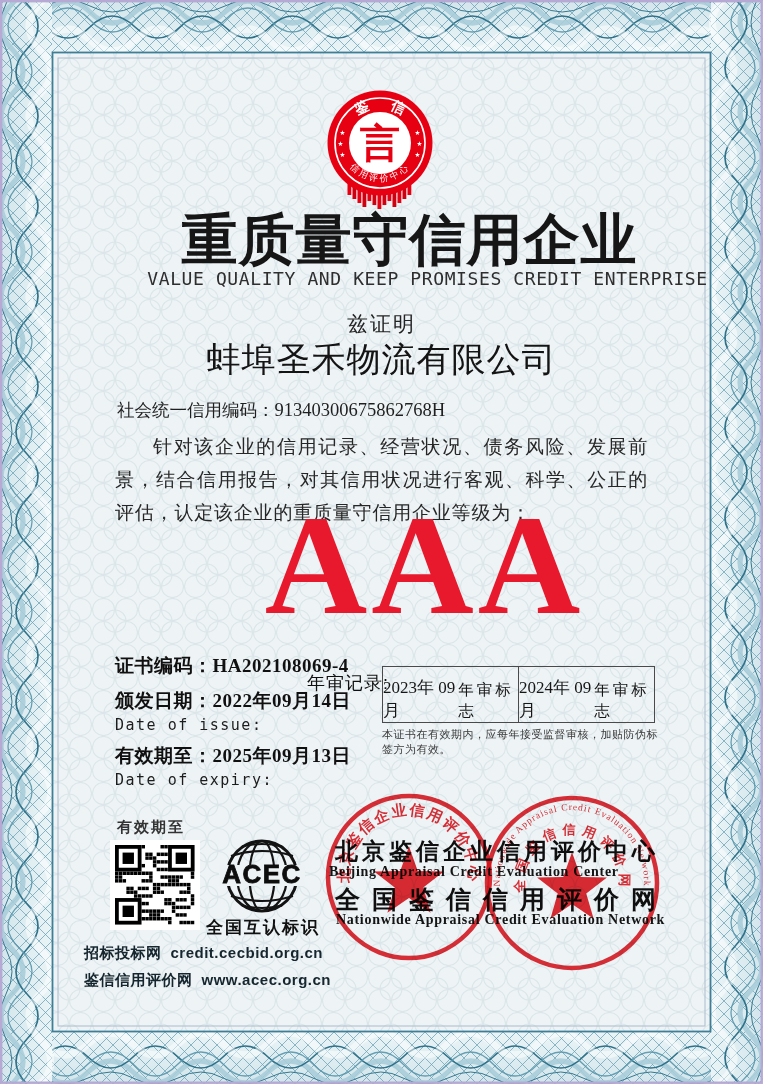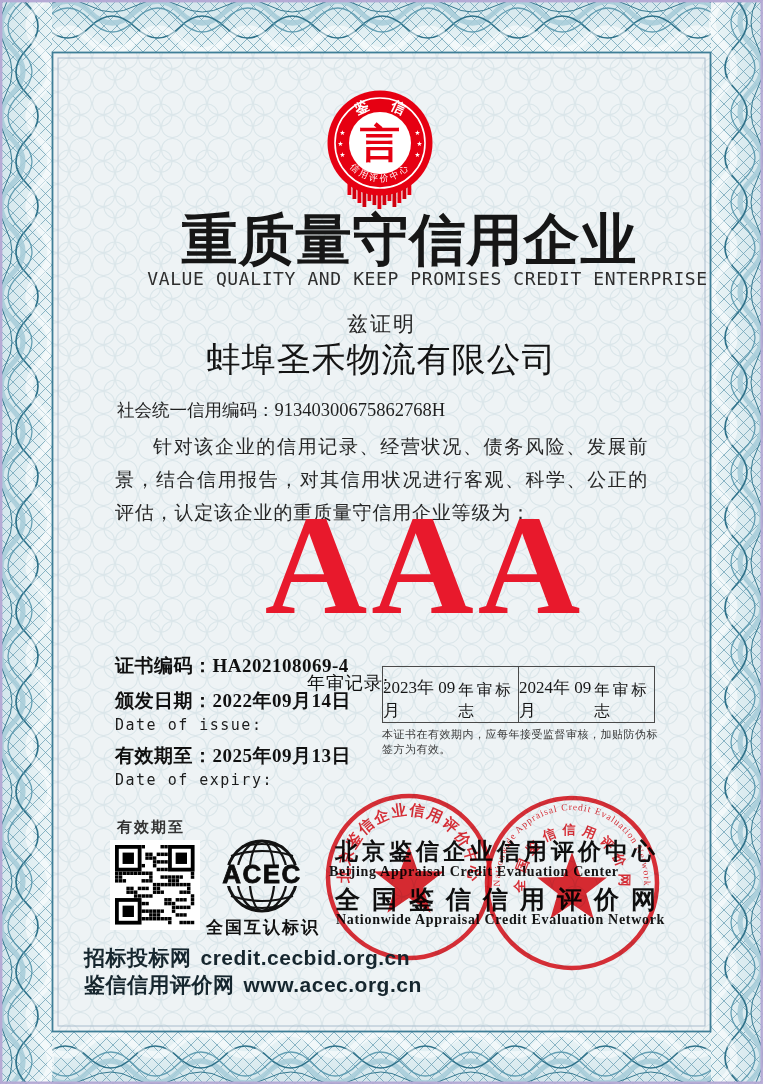--- a/index.html
+++ b/index.html
@@ -28,21 +28,21 @@
   .review-cell + .review-cell{border-left:1.5px solid #4a4a4a;}
   .review-period{font-family:"Liberation Serif",serif;font-size:17px;color:#161616;}
   .review-mark{font-size:15.5px;color:#161616;letter-spacing:3px;margin-top:3px;}
   .review-note{font-size:11px;color:#3a3a3a;letter-spacing:.5px;width:280px;}
   .query{font-size:15px;color:#333;letter-spacing:2px;font-weight:600;}
   .qr-wrap{background:#fff;padding:5px;width:80px;height:80px;}
   .acec-label{font-size:17px;font-weight:700;color:#111;letter-spacing:2px;width:126px;text-align:center;}
   .org-cn1{font-size:23px;font-weight:800;color:#0f0f0f;letter-spacing:4px;}
   .org-en{font-family:"Liberation Serif",serif;font-size:14px;font-weight:700;color:#141414;letter-spacing:.7px;}
   .org-cn2{font-size:25px;font-weight:800;color:#0f0f0f;letter-spacing:12px;}
-  .link-line{font-size:21px;font-weight:700;color:#16262e;letter-spacing:.5px;}
+  .link-line{font-size:15px;font-weight:700;color:#16262e;letter-spacing:.5px;}
   .link-line .url{margin-left:9px;}
   .seals{mix-blend-mode:multiply;}
 </style>
 </head>
 <body>
 
 <svg class="layer" viewBox="0 0 763 1084" aria-hidden="true">
   <defs>
     <linearGradient id="bandgrad" x1="0" y1="0" x2="0" y2="1">
       <stop offset="0" stop-color="#d3e6ec"></stop>

